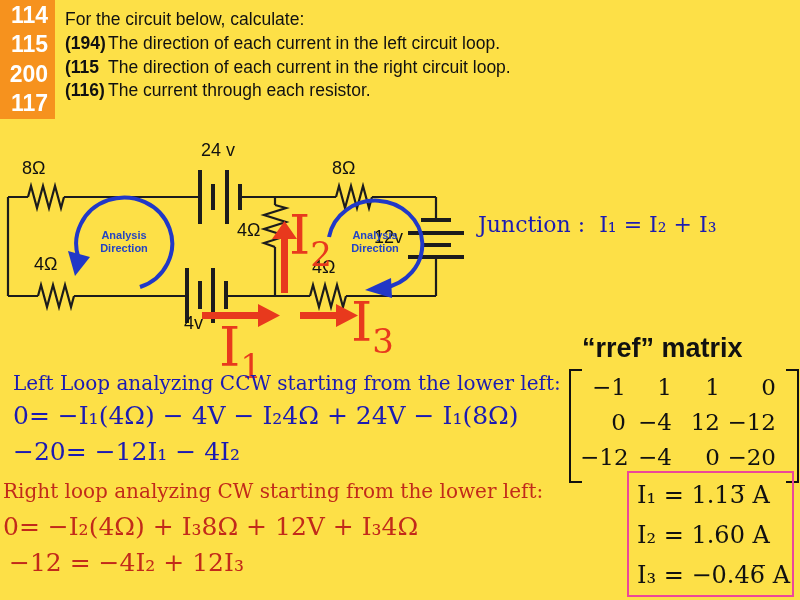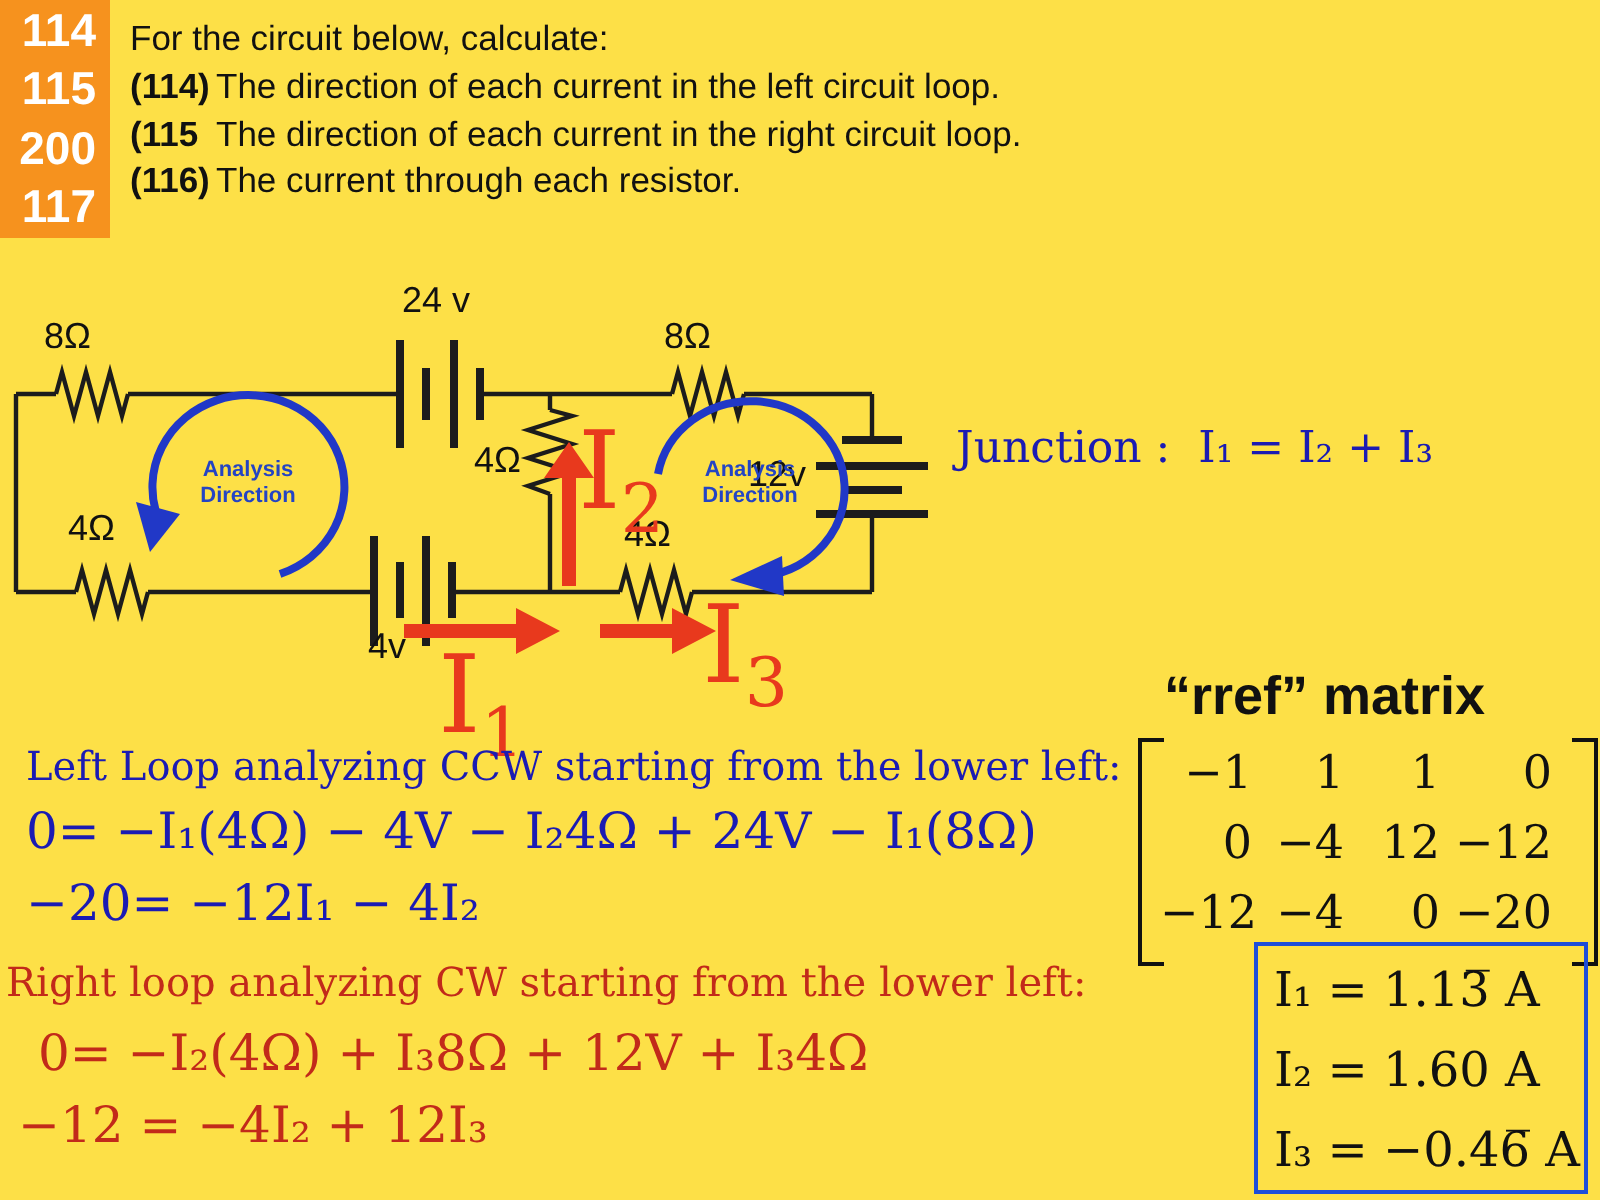--- a/index.html
+++ b/index.html
@@ -29,38 +29,38 @@
   #rref-title{font-size:27px;font-weight:bold;color:#111;}
   .bracket{position:absolute;width:11px;height:110px;top:369px;}
   #br-l{left:569px;border-left:2.5px solid #111;border-top:2.5px solid #111;border-bottom:2.5px solid #111;}
   #br-r{left:786px;border-right:2.5px solid #111;border-top:2.5px solid #111;border-bottom:2.5px solid #111;}
   #matrix{position:absolute;left:580px;top:374px;display:grid;
           grid-template-columns:46px 46px 48px 56px;grid-auto-rows:35px;
           font-family:"DejaVu Serif",serif;font-size:23px;color:#111;}
   #matrix span{text-align:right;}
   
   #results{position:absolute;left:627px;top:471px;width:167px;height:126px;
-           border:2px solid #1d4ed8;box-sizing:border-box;padding:2px 8px;
+           border:2px solid #ec4899;box-sizing:border-box;padding:2px 8px;
            font-family:"DejaVu Serif","DejaVu Sans",serif;font-size:24px;color:#111;}
   #results div{line-height:40px;white-space:pre;}
 </style>
 </head>
 <body>
 
 <div id="page">
 
   <div id="qbox">
     <div class="qnum">114</div>
     <div class="qnum">115</div>
     <div class="qnum">200</div>
     <div class="qnum">117</div>
   </div>
 
   <div class="abs hline" style="left:65px;top:9px;">For the circuit below, calculate:</div>
-  <div class="abs hline" style="left:65px;top:33px;"><span class="hnum">(114)</span><span>The direction of each current in the left circuit loop.</span></div>
+  <div class="abs hline" style="left:65px;top:33px;"><span class="hnum">(194)</span><span>The direction of each current in the left circuit loop.</span></div>
   <div class="abs hline" style="left:65px;top:57px;"><span class="hnum">(115</span><span>The direction of each current in the right circuit loop.</span></div>
   <div class="abs hline" style="left:65px;top:80px;"><span class="hnum">(116)</span><span>The current through each resistor.</span></div>
 
   <svg style="position:absolute;left:0;top:135px;" width="470" height="235" viewBox="0 0 470 235">
 
     <path fill="none" stroke="#1c1c1c" stroke-width="2.2" d="M8,62 H28 M64,62 H200 M240,62 H336 M372,62 H436
          M8,62 V161
          M8,161 H38 M74,161 H187 M226,161 H310 M346,161 H436
          M436,62 V85 M436,122 V161
          M275,62 V70 M275,112 V161"></path>
@@ -107,21 +107,21 @@
   <div class="cur" style="left:289px;top:212px;"><span>I</span><sub>2</sub></div>
   <div class="cur" style="left:351px;top:299px;"><span>I</span><sub>3</sub></div>
 
   <div class="abs ser blue" style="left:478px;top:212px;font-size:22px;">Junction :  I₁ = I₂ + I₃</div>
 
   <div class="abs ser blue eqh" style="left:13px;top:371px;">Left Loop analyzing CCW starting from the lower left:</div>
   <div class="abs ser blue eq" style="left:13px;top:401px;">0= −I₁(4Ω) − 4V − I₂4Ω + 24V − I₁(8Ω)</div>
   <div class="abs ser blue eq" style="left:13px;top:437px;">−20= −12I₁ − 4I₂</div>
 
   <div class="abs ser red eqh" style="left:3px;top:479px;">Right loop analyzing CW starting from the lower left:</div>
-  <div class="abs ser red eq" style="left:3px;top:512px;margin-left:16px;">0= −I₂(4Ω) + I₃8Ω + 12V + I₃4Ω</div>
+  <div class="abs ser red eq" style="left:3px;top:512px;">0= −I₂(4Ω) + I₃8Ω + 12V + I₃4Ω</div>
   <div class="abs ser red eq" style="left:9px;top:548px;">−12 = −4I₂ + 12I₃</div>
 
   <div class="abs" id="rref-title" style="left:582px;top:333px;">“rref” matrix</div>
   <div class="bracket" id="br-l"></div>
   <div class="bracket" id="br-r"></div>
   <div id="matrix">
     <span>−1</span>
     <span>1</span>
     <span>1</span>
     <span>0</span>

